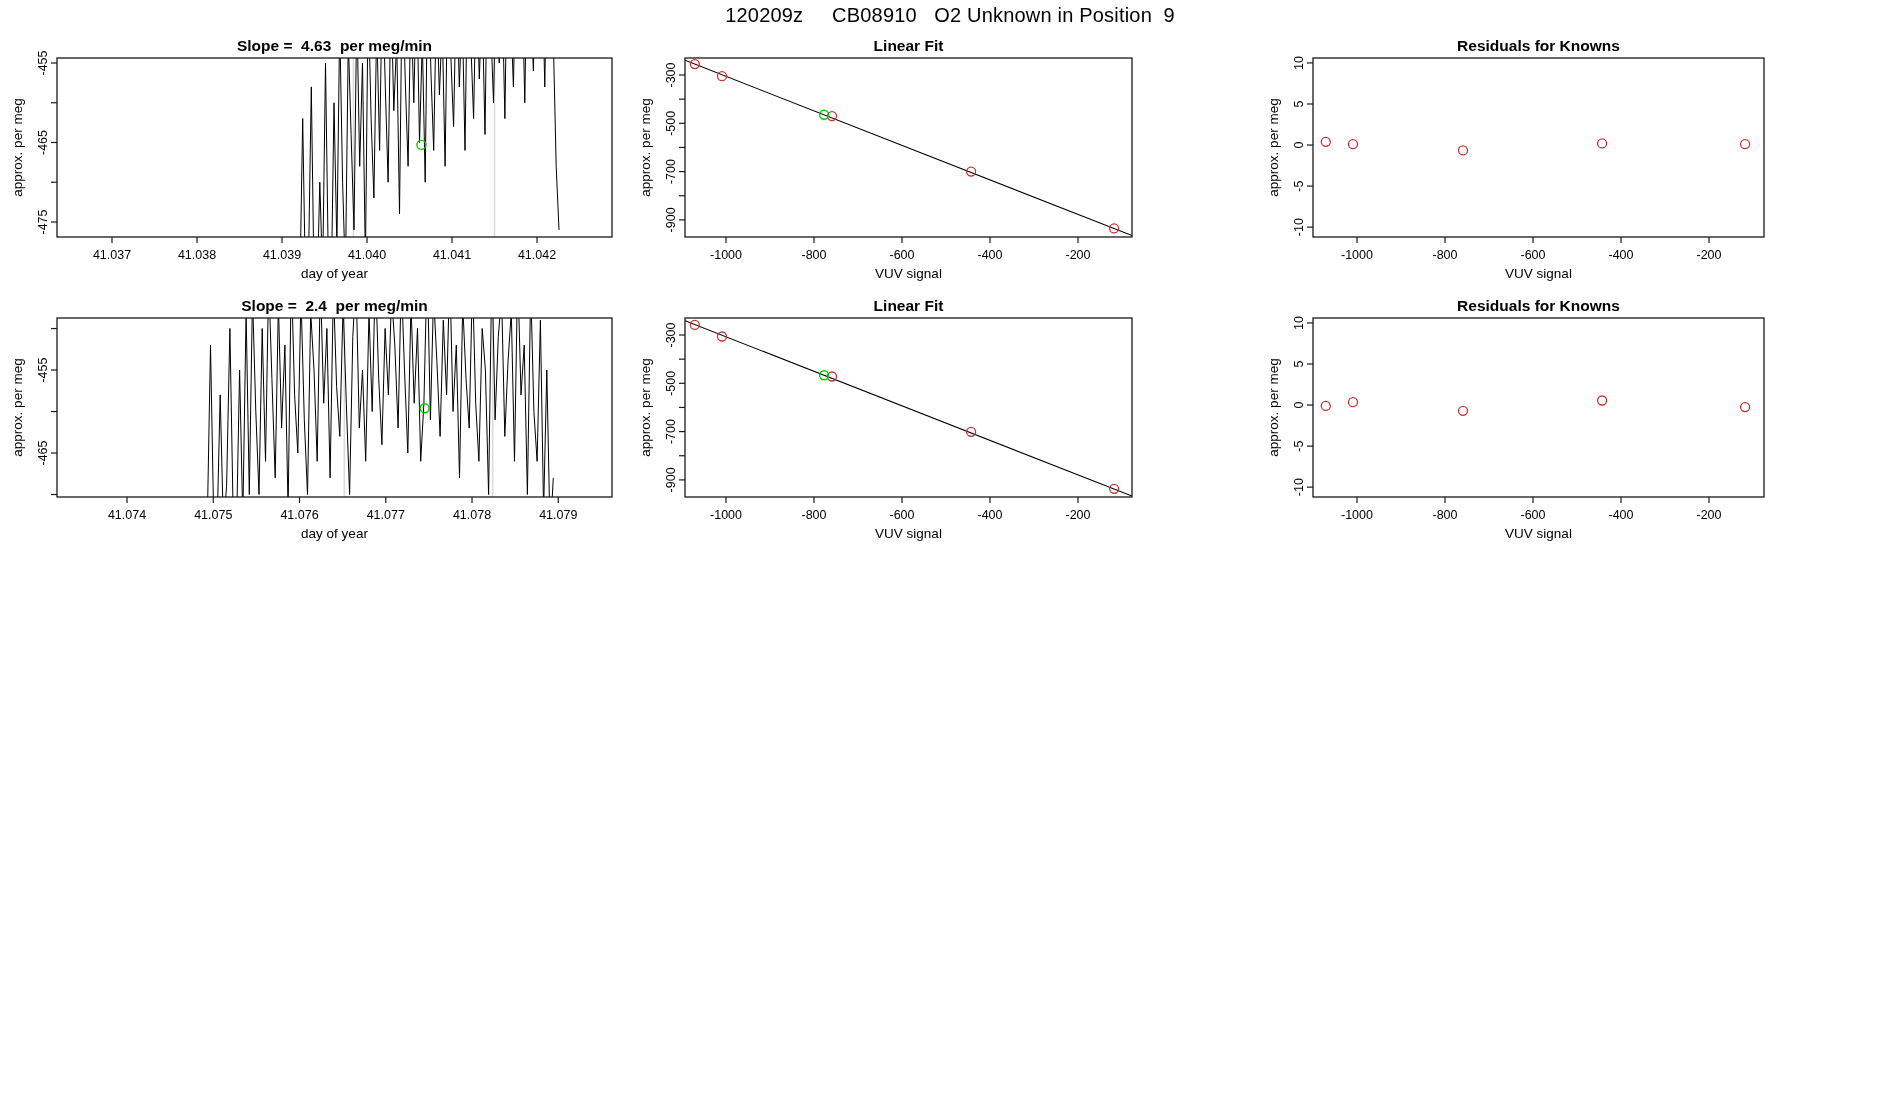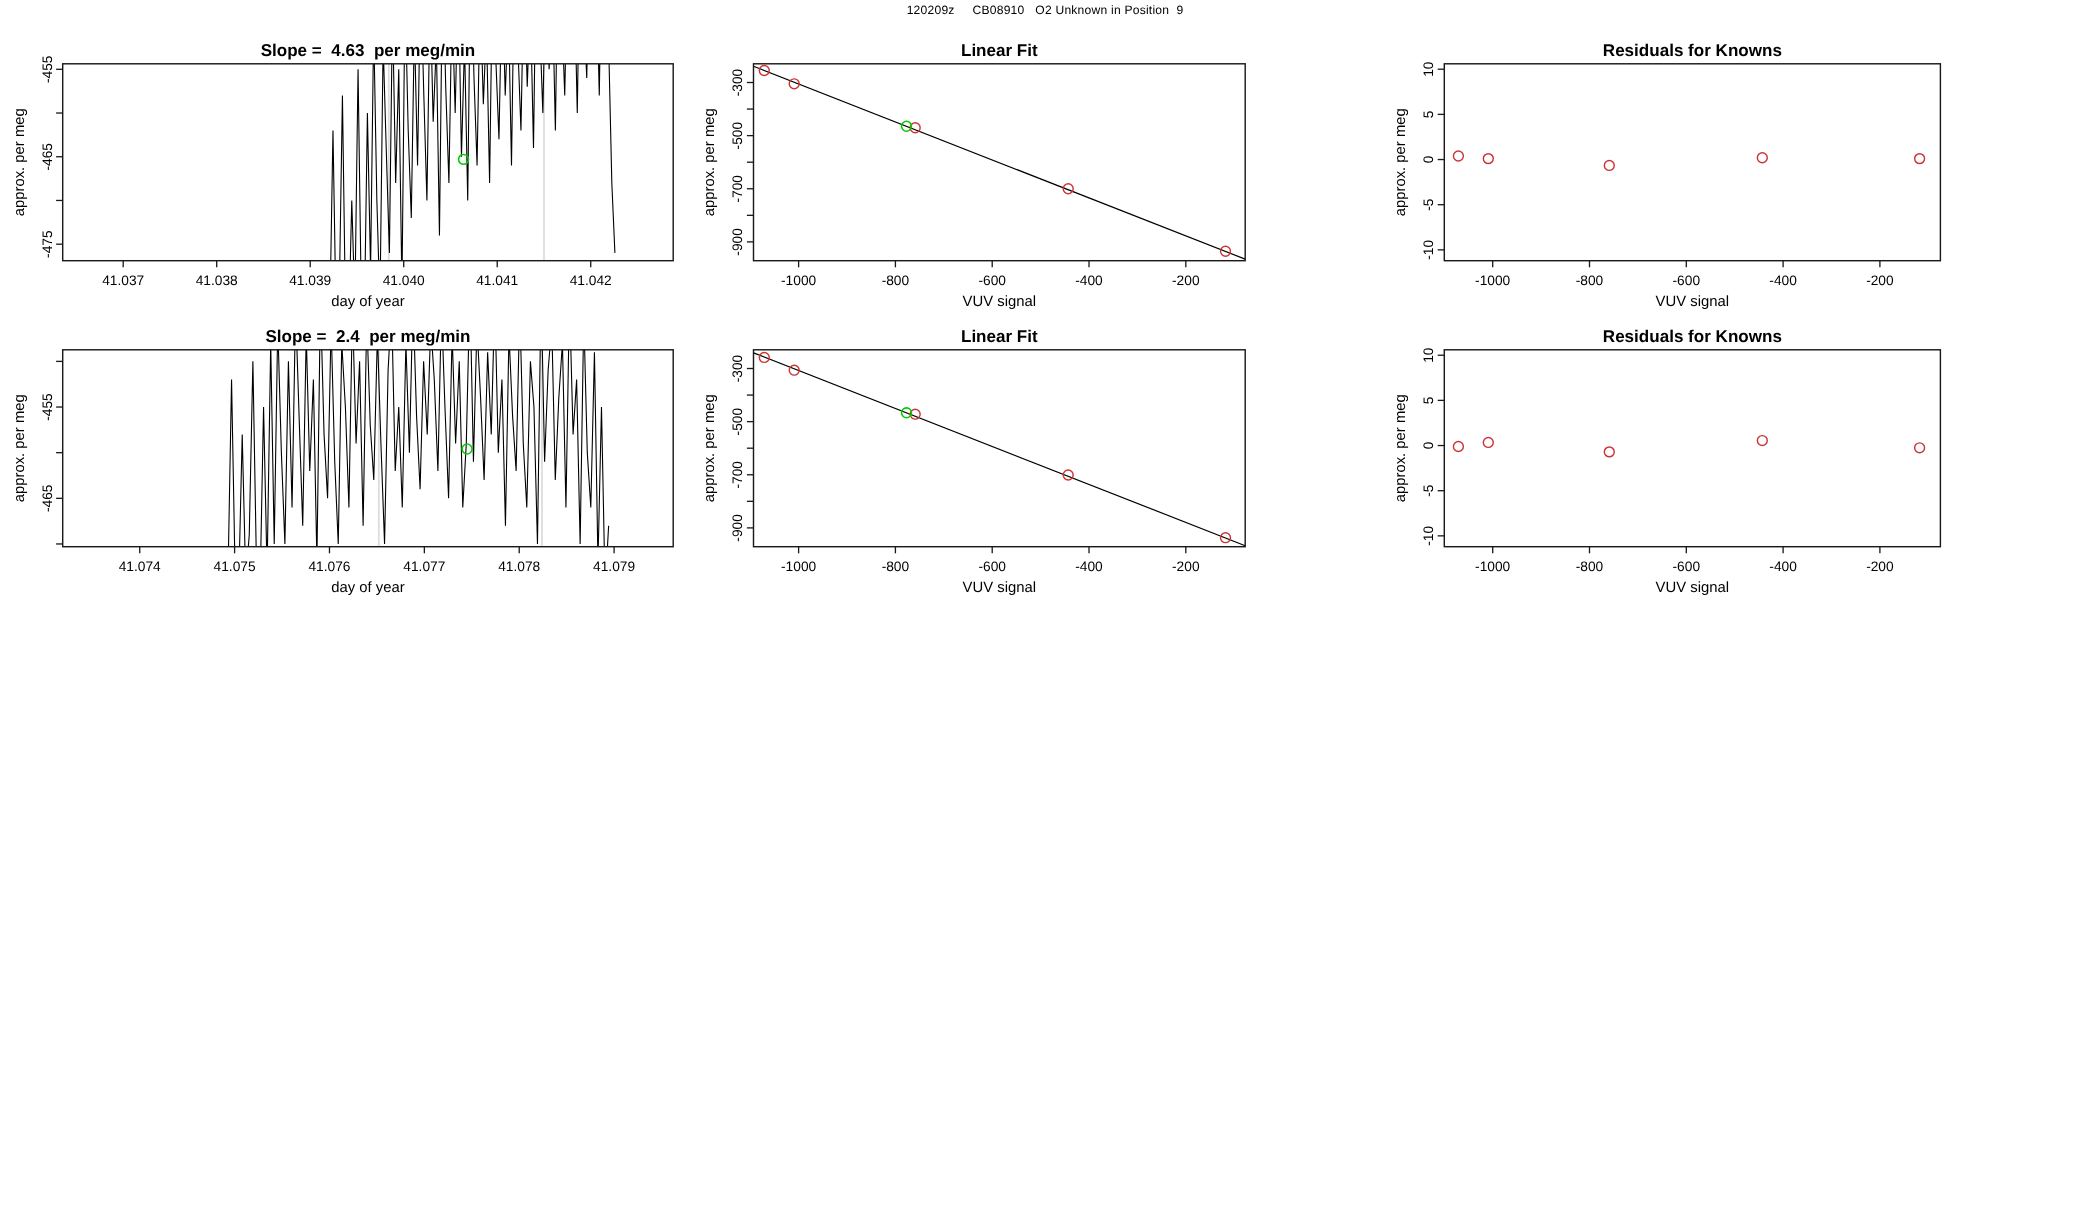--- a/index.html
+++ b/index.html
@@ -1,19 +1,19 @@
 <!DOCTYPE html>
 <html><head>
 <meta charset="utf-8">
 <style>
   html,body{margin:0;padding:0;background:#ffffff;}
   body{width:1900px;height:1100px;font-family:"Liberation Sans",sans-serif;}
   .canvas{position:relative;width:1900px;height:1100px;background:#ffffff;overflow:hidden;}
   .main-title{position:absolute;top:4px;left:0;width:1900px;text-align:center;
-              font-size:11px;color:#000;letter-spacing:0.2px;white-space:pre;}
+              font-size:20px;color:#000;letter-spacing:0.2px;white-space:pre;}
   svg.plot{position:absolute;overflow:visible;}
   svg text{font-family:"Liberation Sans",sans-serif;fill:#000;}
 </style>
 </head>
 <body>
 
 <div class="canvas">
   <div class="main-title">120209z&nbsp;&nbsp;&nbsp;&nbsp;&nbsp;CB08910&nbsp;&nbsp;&nbsp;O2 Unknown in Position&nbsp; 9</div>
   <svg class="plot" width="644" height="274" viewBox="0 26 644 274" style="left: 0px; top: 26px;">
       <defs>

